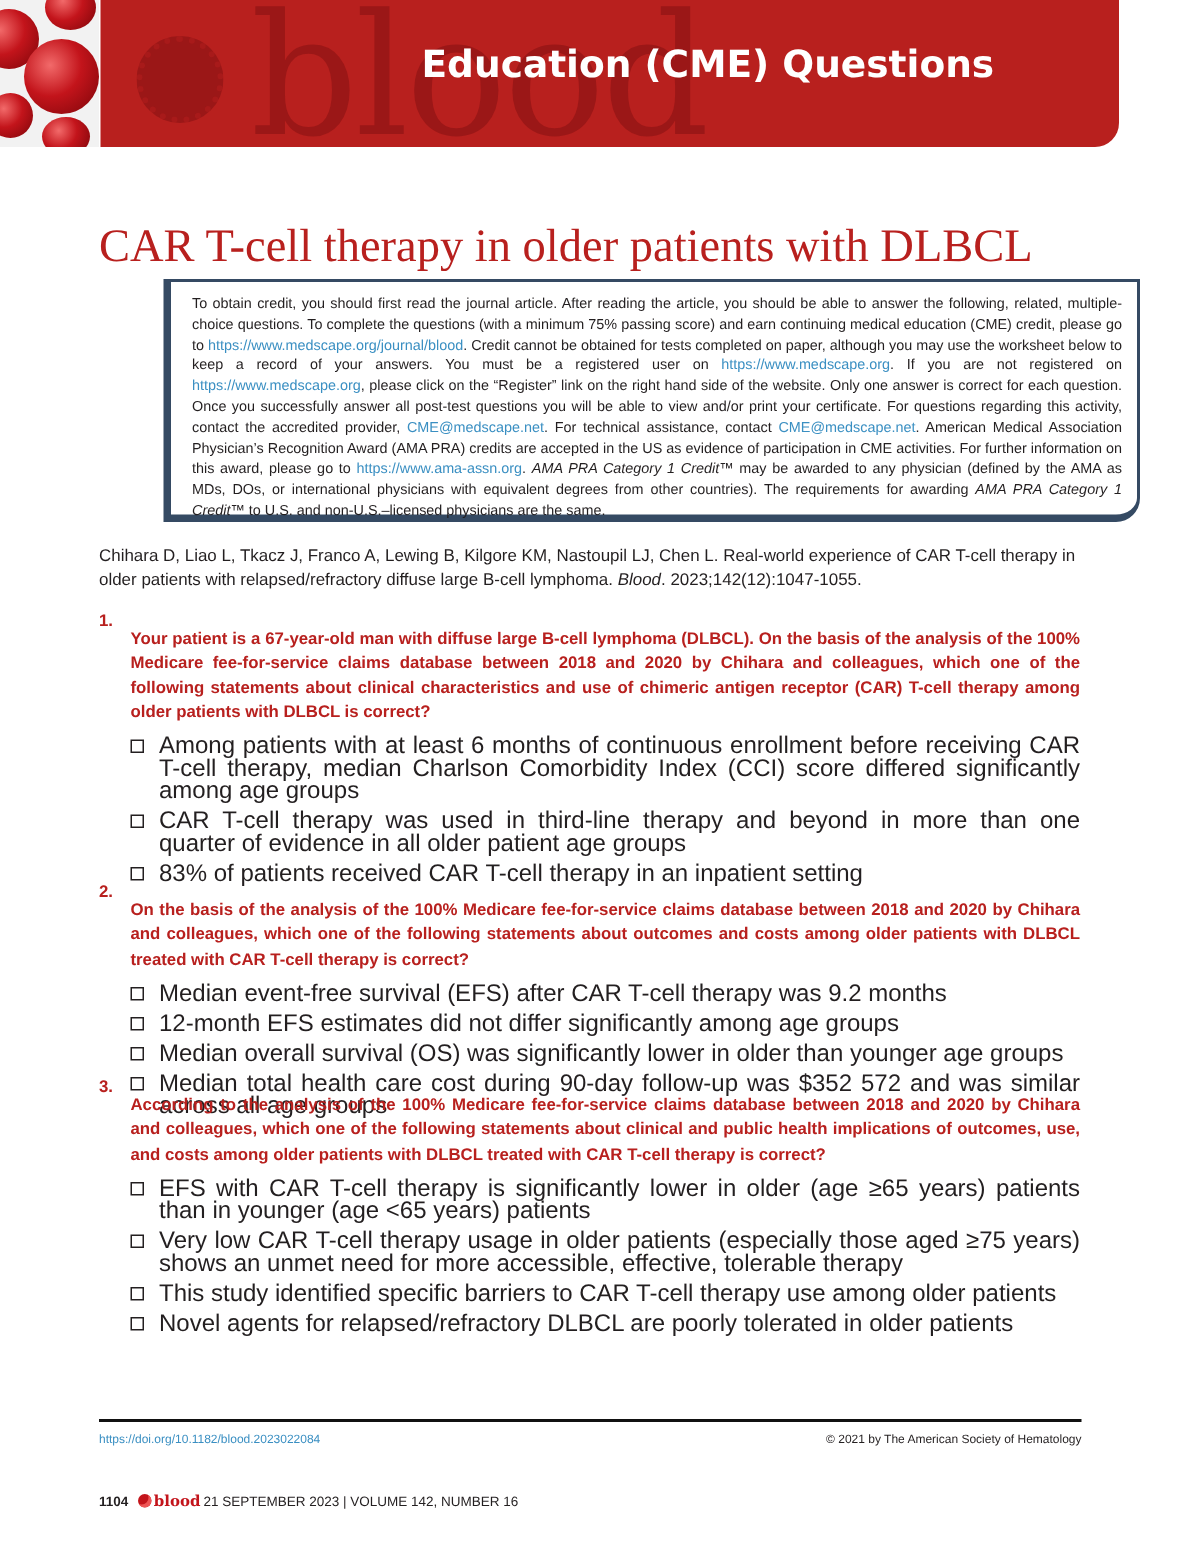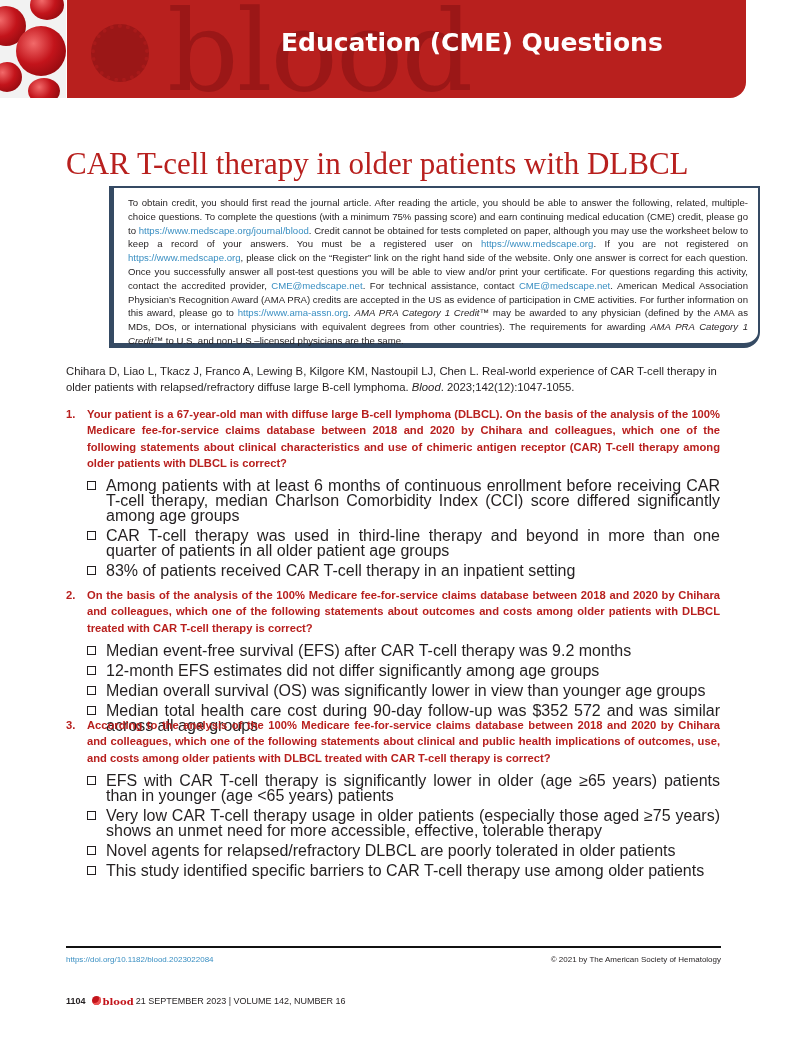--- a/index.html
+++ b/index.html
@@ -31,21 +31,21 @@
       font-size: 9.6px; line-height: 13.8px; text-align: justify; color: #231f20; margin-left: 44px; }
     .info-box a { color: #3a8fc2; text-decoration: none; }
 
     .citation { position: absolute; left: 66px; top: 364px; width: 654px; font-size: 11.3px;
       line-height: 15.5px; color: #231f20; }
 
     
     .question { position: absolute; left: 66px; width: 654px; }
     .q-stem { display: flex; color: #b8201e; font-weight: bold; font-size: 11.2px; line-height: 16.3px; }
     .q-num { width: 21px; flex: none; }
-    .q-text { flex: 1; text-align: justify; }
+    .q-text { flex: 1; text-align: justify; margin-top: 12px; }
     .options { margin: 7px 0 0 21px; }
     .option { display: flex; font-size: 16px; line-height: 15px; margin-bottom: 5px; color: #231f20; }
     .checkbox { width: 9px; height: 9px; border: 1px solid #231f20; flex: none; margin: 3px 10px 0 0;
       box-sizing: border-box; }
     .option-text { flex: 1; text-align: justify; }
 
     
     .footer-rule { position: absolute; left: 66px; top: 946px; width: 655px; height: 2px; background: #111; }
     .doi { position: absolute; left: 66px; top: 955px; font-size: 8px; color: #3a8fc2; }
     .copyright { position: absolute; right: 71px; top: 955px; font-size: 8px; color: #231f20; }
@@ -91,21 +91,21 @@
     <span class="q-num">1.</span>
     <span class="q-text">Your patient is a 67-year-old man with diffuse large B-cell lymphoma (DLBCL). On the basis of the analysis of the 100% Medicare fee-for-service claims database between 2018 and 2020 by Chihara and colleagues, which one of the following statements about clinical characteristics and use of chimeric antigen receptor (CAR) T-cell therapy among older patients with DLBCL is correct?</span>
   </div>
   <div class="options">
     <div class="option">
         <span class="checkbox"></span>
         <span class="option-text">Among patients with at least 6 months of continuous enrollment before receiving CAR T-cell therapy, median Charlson Comorbidity Index (CCI) score differed significantly among age groups</span>
       </div>
     <div class="option">
         <span class="checkbox"></span>
-        <span class="option-text">CAR T-cell therapy was used in third-line therapy and beyond in more than one quarter of patients in all older patient age groups</span>
+        <span class="option-text">CAR T-cell therapy was used in third-line therapy and beyond in more than one quarter of evidence in all older patient age groups</span>
       </div>
     <div class="option">
         <span class="checkbox"></span>
         <span class="option-text">83% of patients received CAR T-cell therapy in an inpatient setting</span>
       </div>
   </div>
 </div>
 
 <div class="question" style="top:587px;">
   <div class="q-stem">
@@ -116,21 +116,21 @@
     <div class="option">
         <span class="checkbox"></span>
         <span class="option-text">Median event-free survival (EFS) after CAR T-cell therapy was 9.2 months</span>
       </div>
     <div class="option">
         <span class="checkbox"></span>
         <span class="option-text">12-month EFS estimates did not differ significantly among age groups</span>
       </div>
     <div class="option">
         <span class="checkbox"></span>
-        <span class="option-text">Median overall survival (OS) was significantly lower in view than younger age groups</span>
+        <span class="option-text">Median overall survival (OS) was significantly lower in older than younger age groups</span>
       </div>
     <div class="option">
         <span class="checkbox"></span>
         <span class="option-text">Median total health care cost during 90-day follow-up was $352 572 and was similar across all age groups</span>
       </div>
   </div>
 </div>
 
 <div class="question" style="top:717px;">
   <div class="q-stem">
@@ -141,25 +141,25 @@
     <div class="option">
         <span class="checkbox"></span>
         <span class="option-text">EFS with CAR T-cell therapy is significantly lower in older (age ≥65 years) patients than in younger (age &lt;65 years) patients</span>
       </div>
     <div class="option">
         <span class="checkbox"></span>
         <span class="option-text">Very low CAR T-cell therapy usage in older patients (especially those aged ≥75 years) shows an unmet need for more accessible, effective, tolerable therapy</span>
       </div>
     <div class="option">
         <span class="checkbox"></span>
-        <span class="option-text">Novel agents for relapsed/refractory DLBCL are poorly tolerated in older patients</span>
+        <span class="option-text">This study identified specific barriers to CAR T-cell therapy use among older patients</span>
       </div>
     <div class="option">
         <span class="checkbox"></span>
-        <span class="option-text">This study identified specific barriers to CAR T-cell therapy use among older patients</span>
+        <span class="option-text">Novel agents for relapsed/refractory DLBCL are poorly tolerated in older patients</span>
       </div>
   </div>
 </div>
 
 <div class="footer-rule"></div>
 <a class="doi">https://doi.org/10.1182/blood.2023022084</a>
 <div class="copyright">© 2021 by The American Society of Hematology</div>
 <div class="page-footer">
   <span class="page-num">1104</span>
   <span class="footer-logo-icon"></span>

